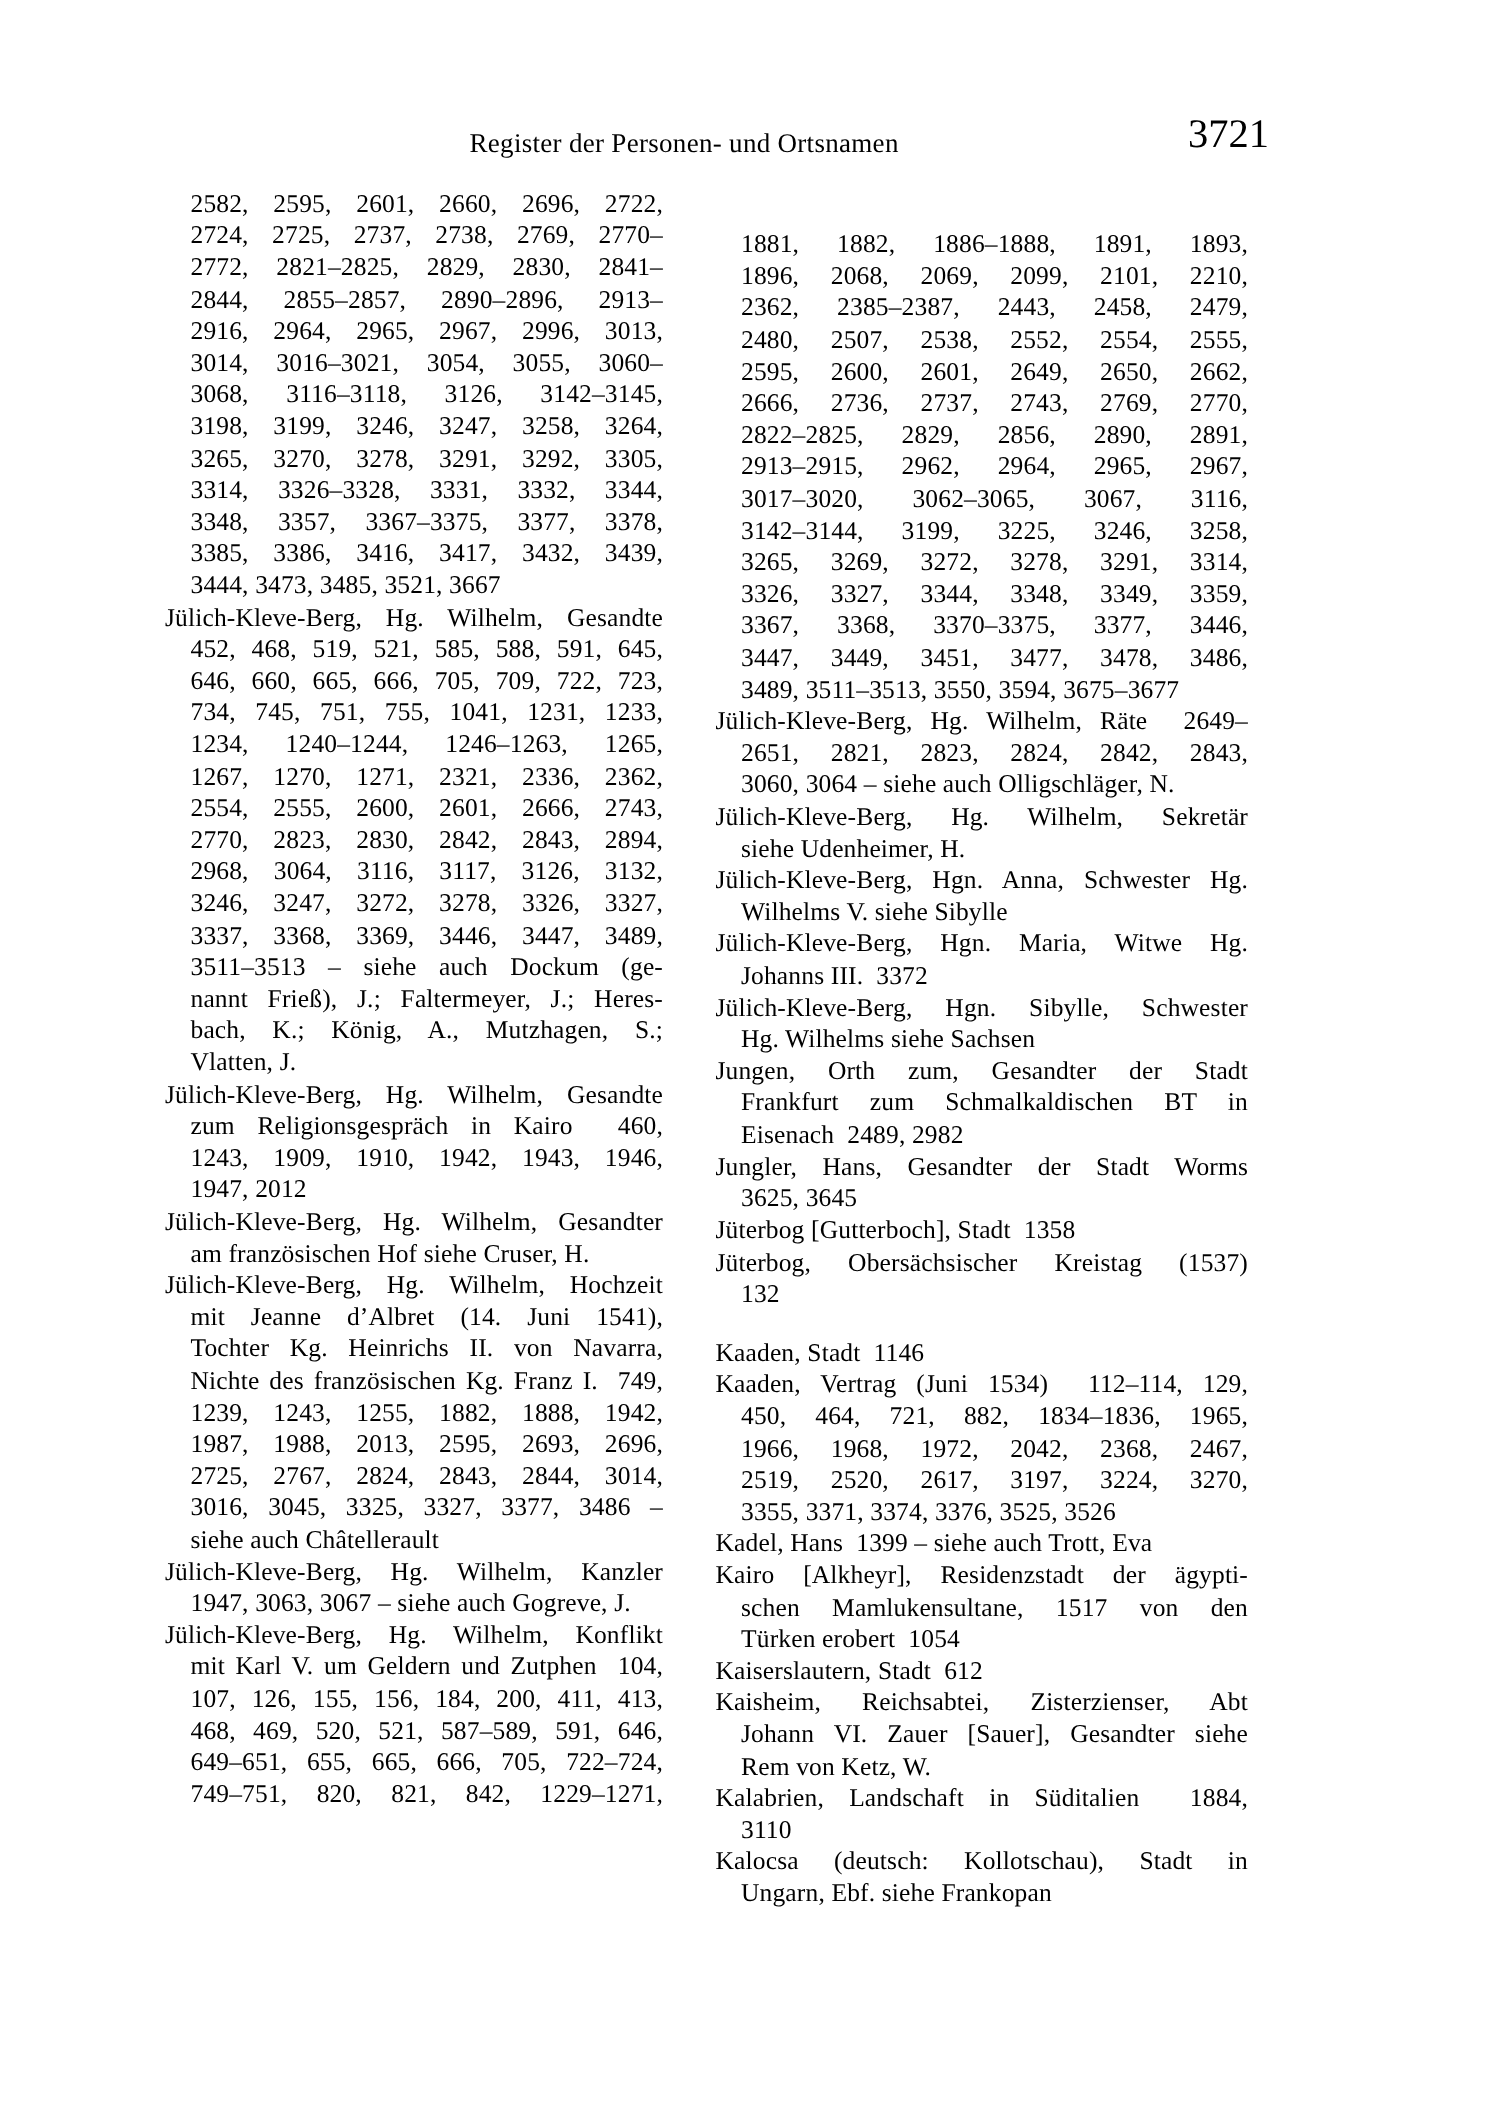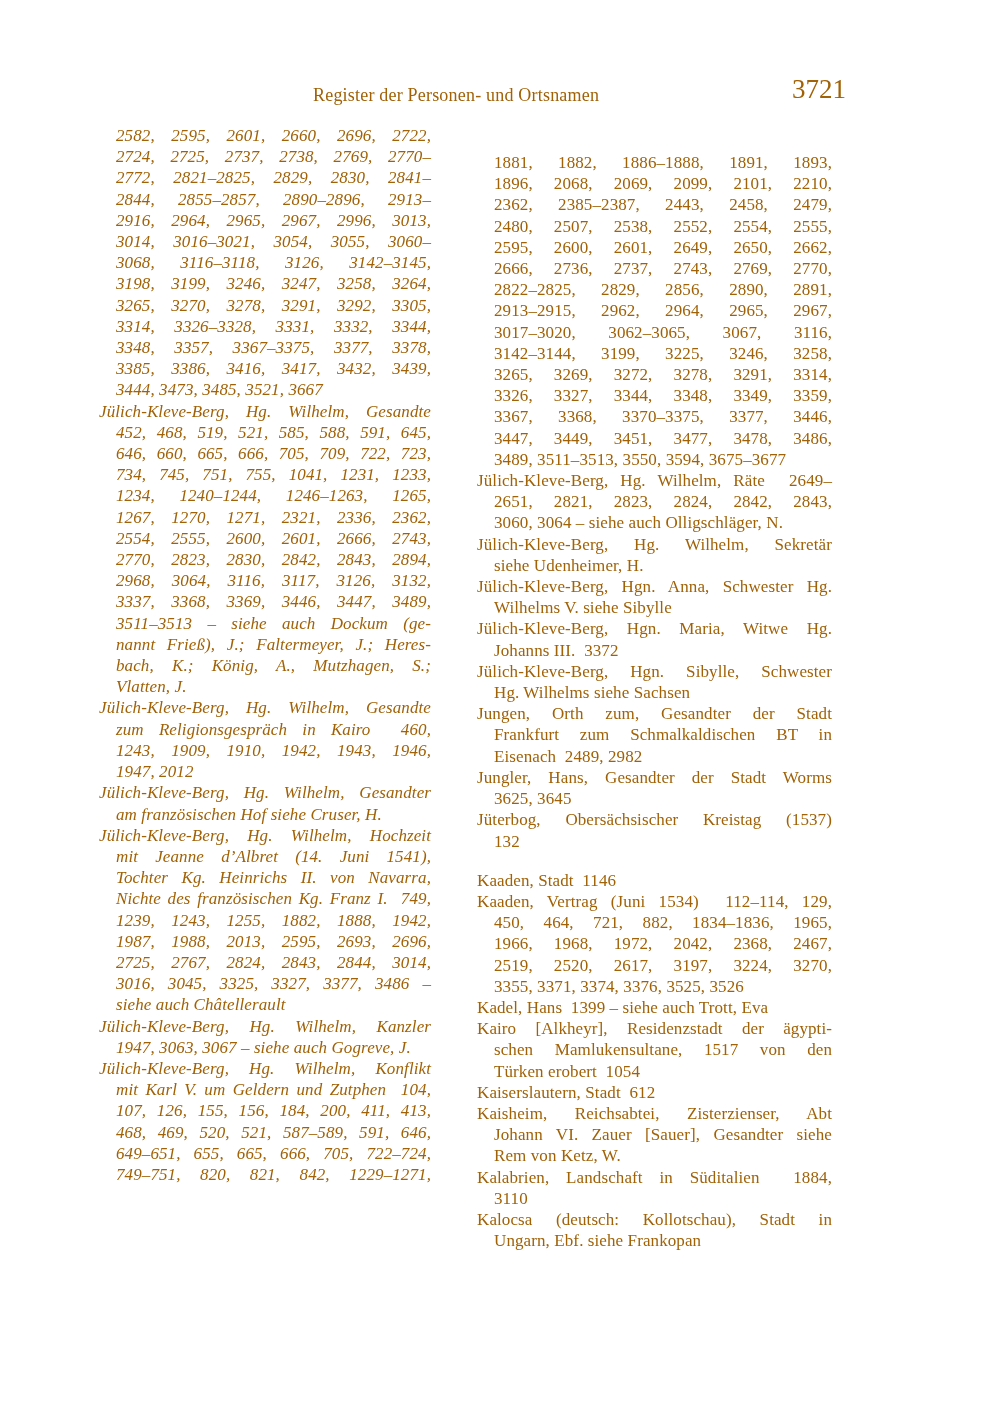--- a/index.html
+++ b/index.html
@@ -7,21 +7,21 @@
     padding: 0;
     background: #e8e8e8;
   }
   .page {
     position: relative;
     width: 1004px;
     height: 1418px;
     background: #ffffff;
     overflow: hidden;
     font-family: "Liberation Serif", "DejaVu Serif", serif;
-    color: #a16207;
+    color: #000000;
   }
   .running-head {
     position: absolute;
     left: 313px;
     top: 84px;
     font-size: 18px;
     line-height: 22px;
     letter-spacing: 0.2px;
     white-space: nowrap;
   }
@@ -32,21 +32,21 @@
     font-size: 27px;
     line-height: 30px;
     white-space: nowrap;
   }
   .col {
     position: absolute;
     top: 125px;
     font-size: 17px;
     line-height: 21.2px;
   }
-  .col-left  { left: 99px;  width: 332px; font-style: italic; }
+  .col-left  { left: 110px;  width: 332px; }
   .col-right { left: 477px; width: 355px; margin-top: 27px; }
   .ln {
     white-space: pre-wrap;
     letter-spacing: 0.1px;
   }
   .ln.ind { padding-left: 17px; }
   .ln.j {
     text-align: justify;
     text-align-last: justify;
   }
@@ -74,20 +74,21 @@
       <div class="ln ind">3444, 3473, 3485, 3521, 3667</div>
       <div class="ln j">Jülich-Kleve-Berg, Hg. Wilhelm, Gesandte</div>
       <div class="ln ind j">452, 468, 519, 521, 585, 588, 591, 645,</div>
       <div class="ln ind j">646, 660, 665, 666, 705, 709, 722, 723,</div>
       <div class="ln ind j">734, 745, 751, 755, 1041, 1231, 1233,</div>
       <div class="ln ind j">1234, 1240–1244, 1246–1263, 1265,</div>
       <div class="ln ind j">1267, 1270, 1271, 2321, 2336, 2362,</div>
       <div class="ln ind j">2554, 2555, 2600, 2601, 2666, 2743,</div>
       <div class="ln ind j">2770, 2823, 2830, 2842, 2843, 2894,</div>
       <div class="ln ind j">2968, 3064, 3116, 3117, 3126, 3132,</div>
+      <div class="ln ind j">3246, 3247, 3272, 3278, 3326, 3327,</div>
       <div class="ln ind j">3337, 3368, 3369, 3446, 3447, 3489,</div>
       <div class="ln ind j">3511–3513 – siehe auch Dockum (ge-</div>
       <div class="ln ind j">nannt Frieß), J.; Faltermeyer, J.; Heres-</div>
       <div class="ln ind j">bach, K.; König, A., Mutzhagen, S.;</div>
       <div class="ln ind">Vlatten, J.</div>
       <div class="ln j">Jülich-Kleve-Berg, Hg. Wilhelm, Gesandte</div>
       <div class="ln ind j">zum Religionsgespräch in Kairo  460,</div>
       <div class="ln ind j">1243, 1909, 1910, 1942, 1943, 1946,</div>
       <div class="ln ind">1947, 2012</div>
       <div class="ln j">Jülich-Kleve-Berg, Hg. Wilhelm, Gesandter</div>
@@ -135,20 +136,21 @@
       <div class="ln ind">Wilhelms V. siehe Sibylle</div>
       <div class="ln j">Jülich-Kleve-Berg, Hgn. Maria, Witwe Hg.</div>
       <div class="ln ind">Johanns III.  3372</div>
       <div class="ln j">Jülich-Kleve-Berg, Hgn. Sibylle, Schwester</div>
       <div class="ln ind">Hg. Wilhelms siehe Sachsen</div>
       <div class="ln j">Jungen, Orth zum, Gesandter der Stadt</div>
       <div class="ln ind j">Frankfurt zum Schmalkaldischen BT in</div>
       <div class="ln ind">Eisenach  2489, 2982</div>
       <div class="ln j">Jungler, Hans, Gesandter der Stadt Worms</div>
       <div class="ln ind">3625, 3645</div>
+      <div class="ln">Jüterbog [Gutterboch], Stadt  1358</div>
       <div class="ln j">Jüterbog, Obersächsischer Kreistag (1537)</div>
       <div class="ln ind">132</div>
       <div class="gap"></div>
       <div class="ln">Kaaden, Stadt  1146</div>
       <div class="ln j">Kaaden, Vertrag (Juni 1534)  112–114, 129,</div>
       <div class="ln ind j">450, 464, 721, 882, 1834–1836, 1965,</div>
       <div class="ln ind j">1966, 1968, 1972, 2042, 2368, 2467,</div>
       <div class="ln ind j">2519, 2520, 2617, 3197, 3224, 3270,</div>
       <div class="ln ind">3355, 3371, 3374, 3376, 3525, 3526</div>
       <div class="ln">Kadel, Hans  1399 – siehe auch Trott, Eva</div>

